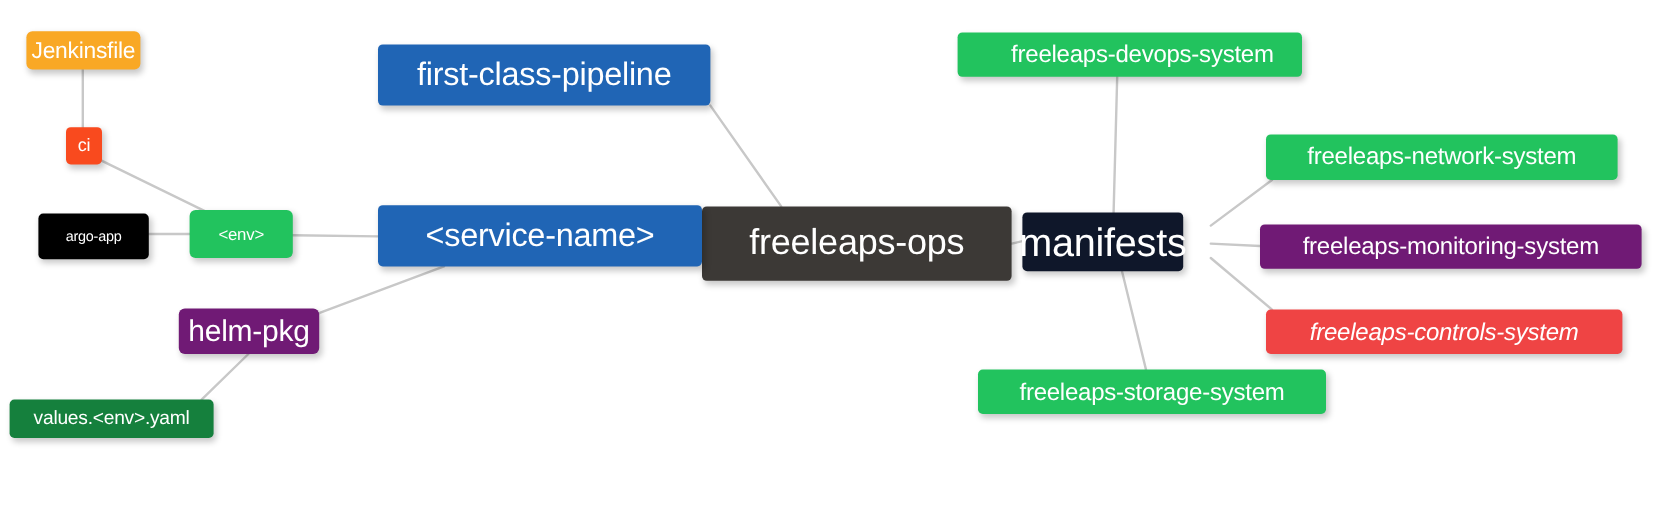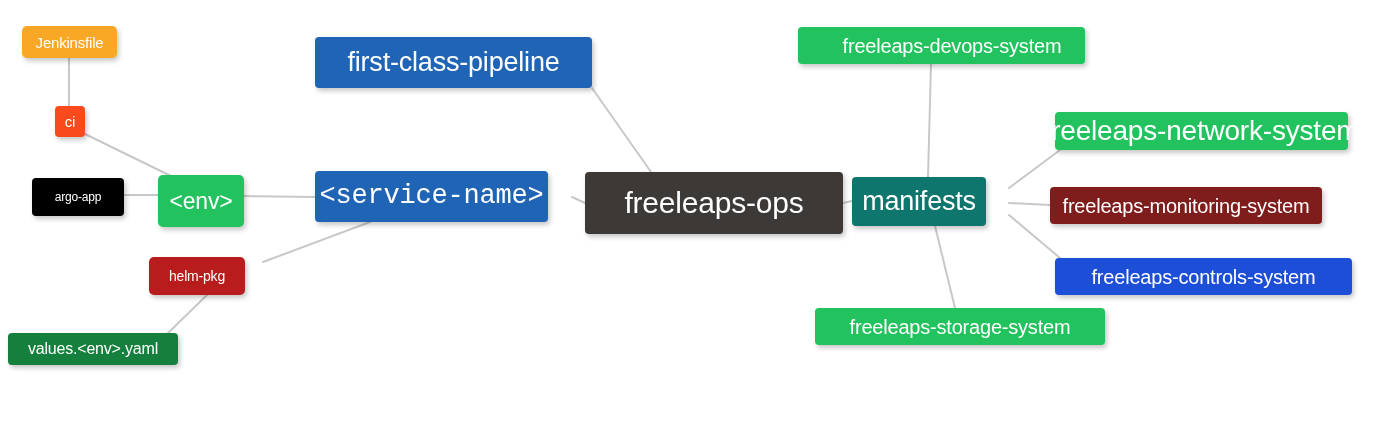--- a/index.html
+++ b/index.html
@@ -59,27 +59,27 @@
       <line x1="168" y1="333" x2="207" y2="295" stroke="#c8c8c8" stroke-width="2" stroke-linecap="round"></line>
       <line x1="931" y1="64" x2="928" y2="177" stroke="#c8c8c8" stroke-width="2" stroke-linecap="round"></line>
       <line x1="1009" y1="188" x2="1060" y2="150" stroke="#c8c8c8" stroke-width="2" stroke-linecap="round"></line>
       <line x1="1009" y1="203" x2="1050" y2="205" stroke="#c8c8c8" stroke-width="2" stroke-linecap="round"></line>
       <line x1="1009" y1="215" x2="1060" y2="258" stroke="#c8c8c8" stroke-width="2" stroke-linecap="round"></line>
       <line x1="955" y1="308" x2="935" y2="226" stroke="#c8c8c8" stroke-width="2" stroke-linecap="round"></line>
     </svg>
   <div id="node-layer">
       <div class="node" style="left: 585px; top: 172px; width: 258px; height: 62px; background: rgb(60, 57, 54); font-size: 30px; border-radius: 4px;">freeleaps-ops</div>
       <div class="node" style="left: 315px; top: 37px; width: 277px; height: 51px; background: rgb(32, 101, 181); font-size: 27px; border-radius: 4px;">first-class-pipeline</div>
-      <div class="node" style="left: 315px; top: 171px; width: 233px; height: 51px; background: rgb(32, 101, 181); font-size: 27px; border-radius: 4px; font-family: Liberation Mono, monospace;">&lt;service-name&gt;</div>
-      <div class="node" style="left: 852px; top: 177px; width: 134px; height: 49px; background: #0f766e; font-size: 27px; border-radius: 4px;">manifests</div>
-      <div class="node" style="left: 158px; top: 175px; width: 86px; height: 52px; background: rgb(34, 195, 94); font-size: 23px; border-radius: 5px;">&lt;env&gt;</div>
-      <div class="node" style="left: 149px; top: 257px; width: 96px; height: 38px; background: #b91c1c; font-size: 14px; border-radius: 5px;">helm-pkg</div>
-      <div class="node" style="left: 22px; top: 26px; width: 95px; height: 32px; background: rgb(249, 168, 37); font-size: 15px; border-radius: 5px;">Jenkinsfile</div>
+      <div class="node" style="left: 315px; top: 171px; width: 270px; height: 51px; background: rgb(32, 101, 181); font-size: 27px; border-radius: 4px;">&lt;service-name&gt;</div>
+      <div class="node" style="left: 852px; top: 177px; width: 134px; height: 49px; background: #0f172a; font-size: 33px; border-radius: 4px;">manifests</div>
+      <div class="node" style="left: 158px; top: 175px; width: 86px; height: 40px; background: rgb(34, 195, 94); font-size: 14px; border-radius: 5px;">&lt;env&gt;</div>
+      <div class="node" style="left: 149px; top: 257px; width: 117px; height: 38px; background: #701a75; font-size: 25px; border-radius: 5px;">helm-pkg</div>
+      <div class="node" style="left: 22px; top: 26px; width: 95px; height: 32px; background: rgb(249, 168, 37); font-size: 19px; border-radius: 5px;">Jenkinsfile</div>
       <div class="node" style="left: 55px; top: 106px; width: 30px; height: 31px; background: rgb(249, 74, 30); font-size: 15px; border-radius: 4px;">ci</div>
       <div class="node" style="left: 32px; top: 178px; width: 92px; height: 38px; background: #000000; font-size: 12px; border-radius: 4px;">argo-app</div>
       <div class="node" style="left: 8px; top: 333px; width: 170px; height: 32px; background: #15803d; font-size: 16px; border-radius: 4px;">values.&lt;env&gt;.yaml</div>
       <div class="node" style="left: 798px; top: 27px; width: 287px; height: 37px; background: rgb(34, 195, 94); font-size: 20px; border-radius: 4px; padding-left: 21px;">freeleaps-devops-system</div>
-      <div class="node" style="left: 1055px; top: 112px; width: 293px; height: 38px; background: rgb(34, 195, 94); font-size: 28px; border-radius: 4px;">freeleaps-network-system</div>
-      <div class="node" style="left: 1050px; top: 187px; width: 272px; height: 37px; background: #7f1d1d; font-size: 20px; border-radius: 4px;">freeleaps-monitoring-system</div>
-      <div class="node" style="left: 1055px; top: 258px; width: 297px; height: 37px; background: #1d4ed8; font-size: 20px; border-radius: 4px;">freeleaps-controls-system</div>
+      <div class="node" style="left: 1055px; top: 112px; width: 293px; height: 38px; background: rgb(34, 195, 94); font-size: 20px; border-radius: 4px;">freeleaps-network-system</div>
+      <div class="node" style="left: 1050px; top: 187px; width: 318px; height: 37px; background: #701a75; font-size: 20px; border-radius: 4px;">freeleaps-monitoring-system</div>
+      <div class="node" style="left: 1055px; top: 258px; width: 297px; height: 37px; background: #ef4444; font-size: 20px; border-radius: 4px; font-style: italic;">freeleaps-controls-system</div>
       <div class="node" style="left: 815px; top: 308px; width: 290px; height: 37px; background: rgb(34, 195, 94); font-size: 20px; border-radius: 4px;">freeleaps-storage-system</div>
     </div>
 </div>
 
 </body></html>

